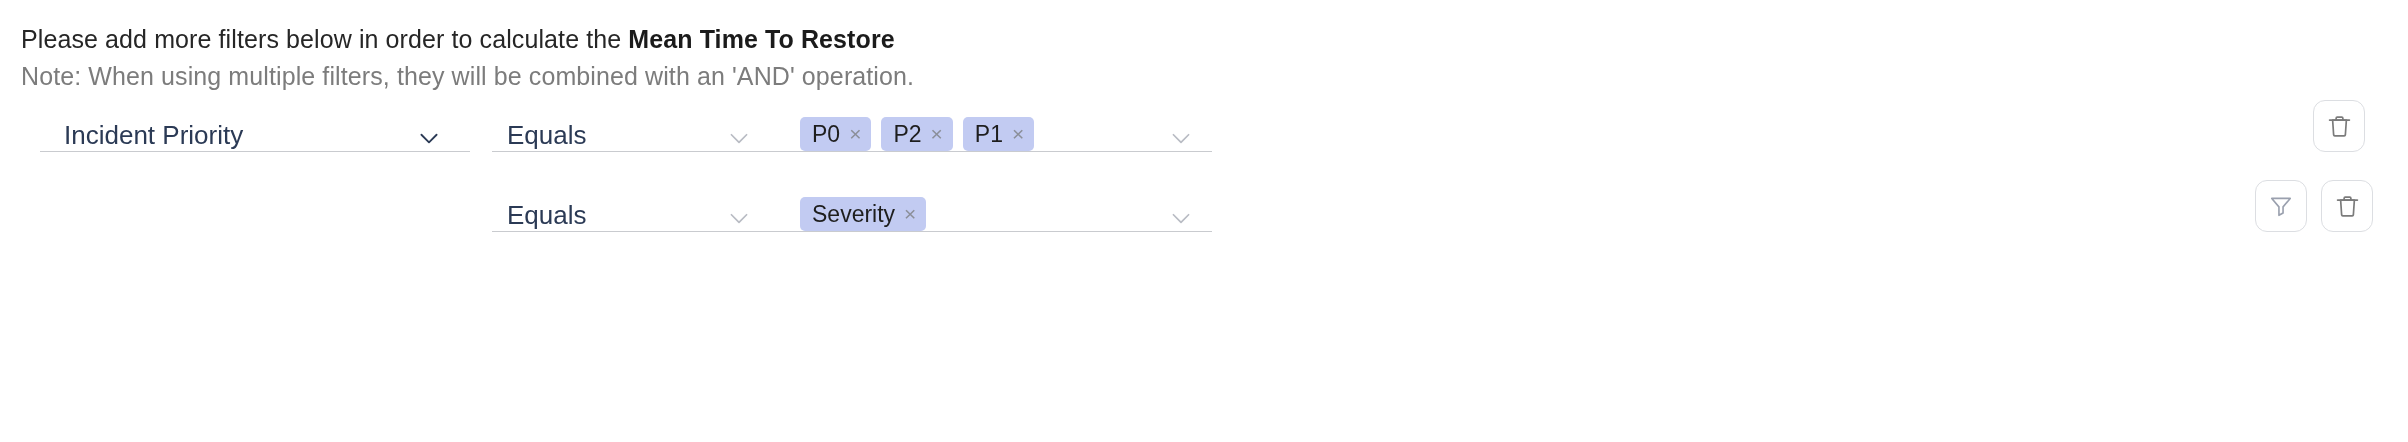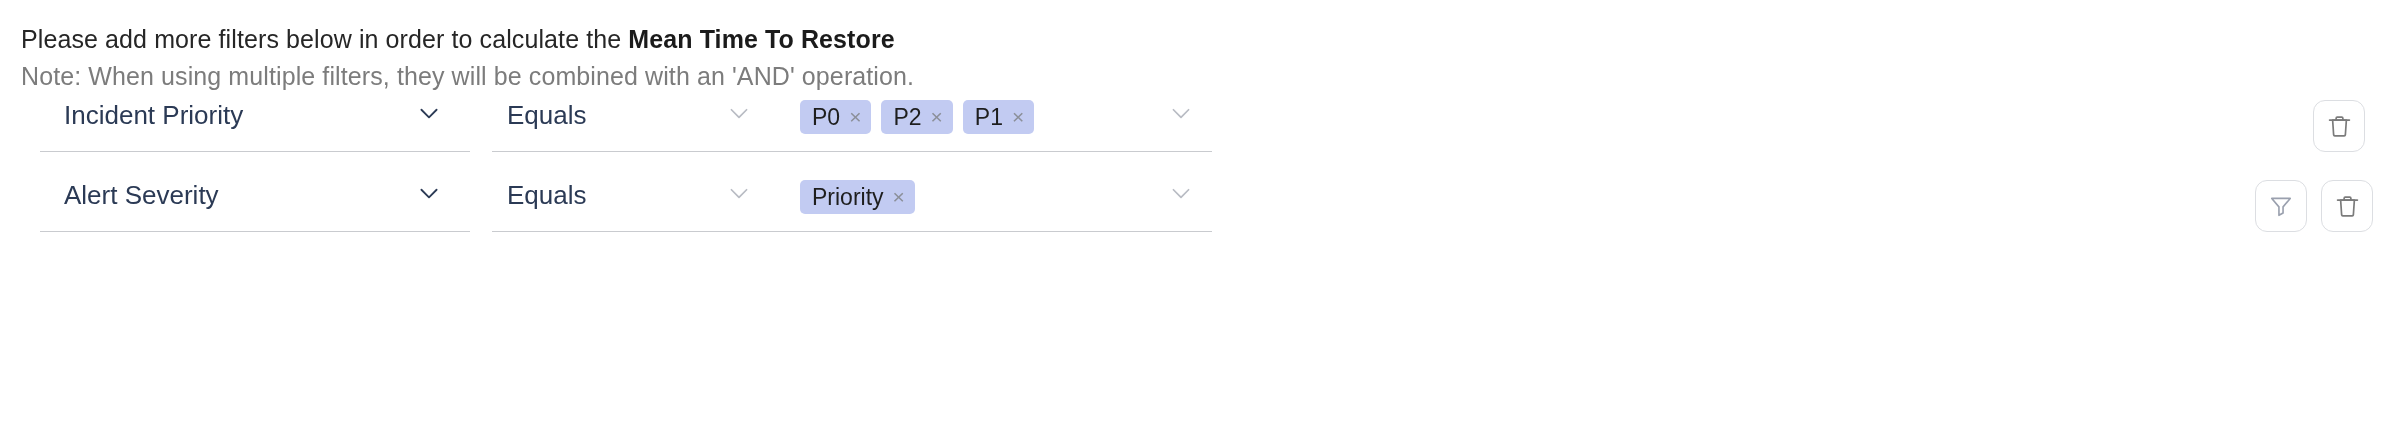--- a/index.html
+++ b/index.html
@@ -60,21 +60,21 @@
   .row-1 { top: 100px; }
   .row-2 { top: 180px; }
 
   
   .control {
     position: absolute;
     box-sizing: border-box;
     height: 52px;
     border-bottom: 1.5px solid #c9cbcf;
     display: flex;
-    align-items: flex-start;
+    align-items: flex-end;
     padding: 0 6px 0 24px;
   }
 
   .control-field {
     left: 40px;
     width: 430px;
   }
   .control-op {
     left: 492px;
     width: 296px;
@@ -231,44 +231,35 @@
             <path d="M9 6.3V4.6a1 1 0 0 1 1-1h4a1 1 0 0 1 1 1v1.7"></path>
             <path d="M5.9 6.3h12.2l-0.9 13.2a1 1 0 0 1-1 0.9H7.8a1 1 0 0 1-1-0.9L5.9 6.3z"></path>
           </svg>
         </span>
       </button>
     </div>
   </div>
 
   <div class="filter-row row-2">
 
-    <div class="control control-field">
-      <span class="control-label">Alert Severity</span>
-      <span class="spacer"></span>
-      <span class="chevron dark chev-pad-field">
-        <svg viewBox="0 0 24 24" fill="none" stroke="currentColor" stroke-width="1.7" stroke-linecap="round" stroke-linejoin="round">
-            <polyline points="5,9 12,16 19,9"></polyline>
-          </svg>
-      </span>
-    </div>
 
     <div class="control control-op">
       <span class="control-label op">Equals</span>
       <span class="spacer"></span>
       <span class="chevron light chev-pad-op">
         <svg viewBox="0 0 24 24" fill="none" stroke="currentColor" stroke-width="1.6" stroke-linecap="round" stroke-linejoin="round">
             <polyline points="5,9 12,16 19,9"></polyline>
           </svg>
       </span>
     </div>
 
     <div class="control control-values">
       <span class="chips">
         <span class="chip">
-          <span>Priority</span>
+          <span>Severity</span>
           <span class="chip-x">×</span>
         </span>
       </span>
       <span class="spacer"></span>
       <span class="chevron light chev-pad-val">
         <svg viewBox="0 0 24 24" fill="none" stroke="currentColor" stroke-width="1.6" stroke-linecap="round" stroke-linejoin="round">
             <polyline points="5,9 12,16 19,9"></polyline>
           </svg>
       </span>
     </div>

